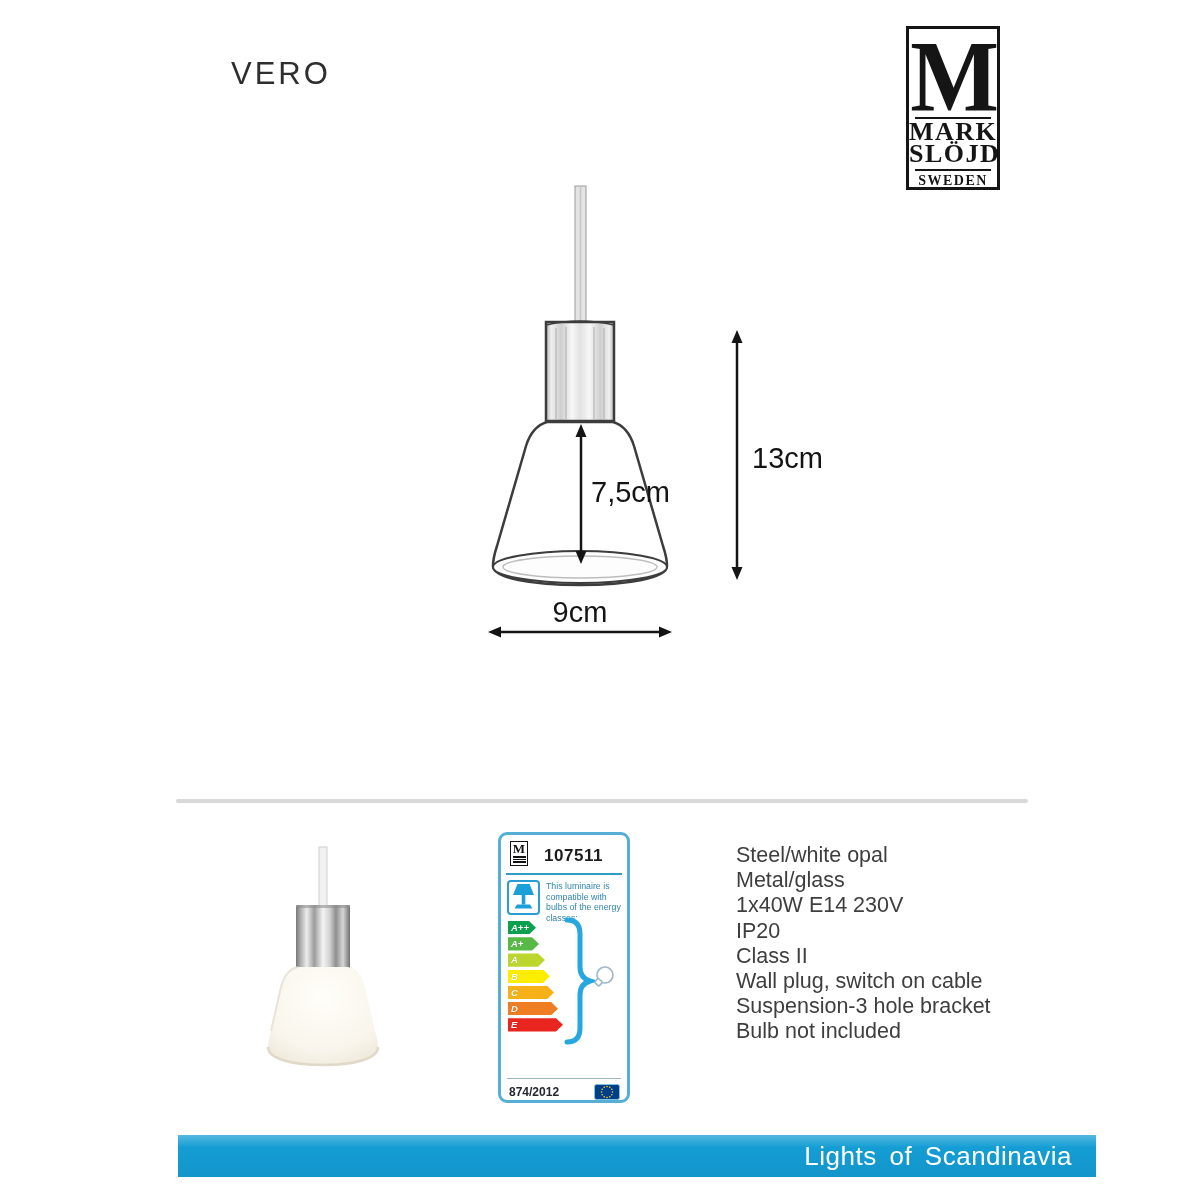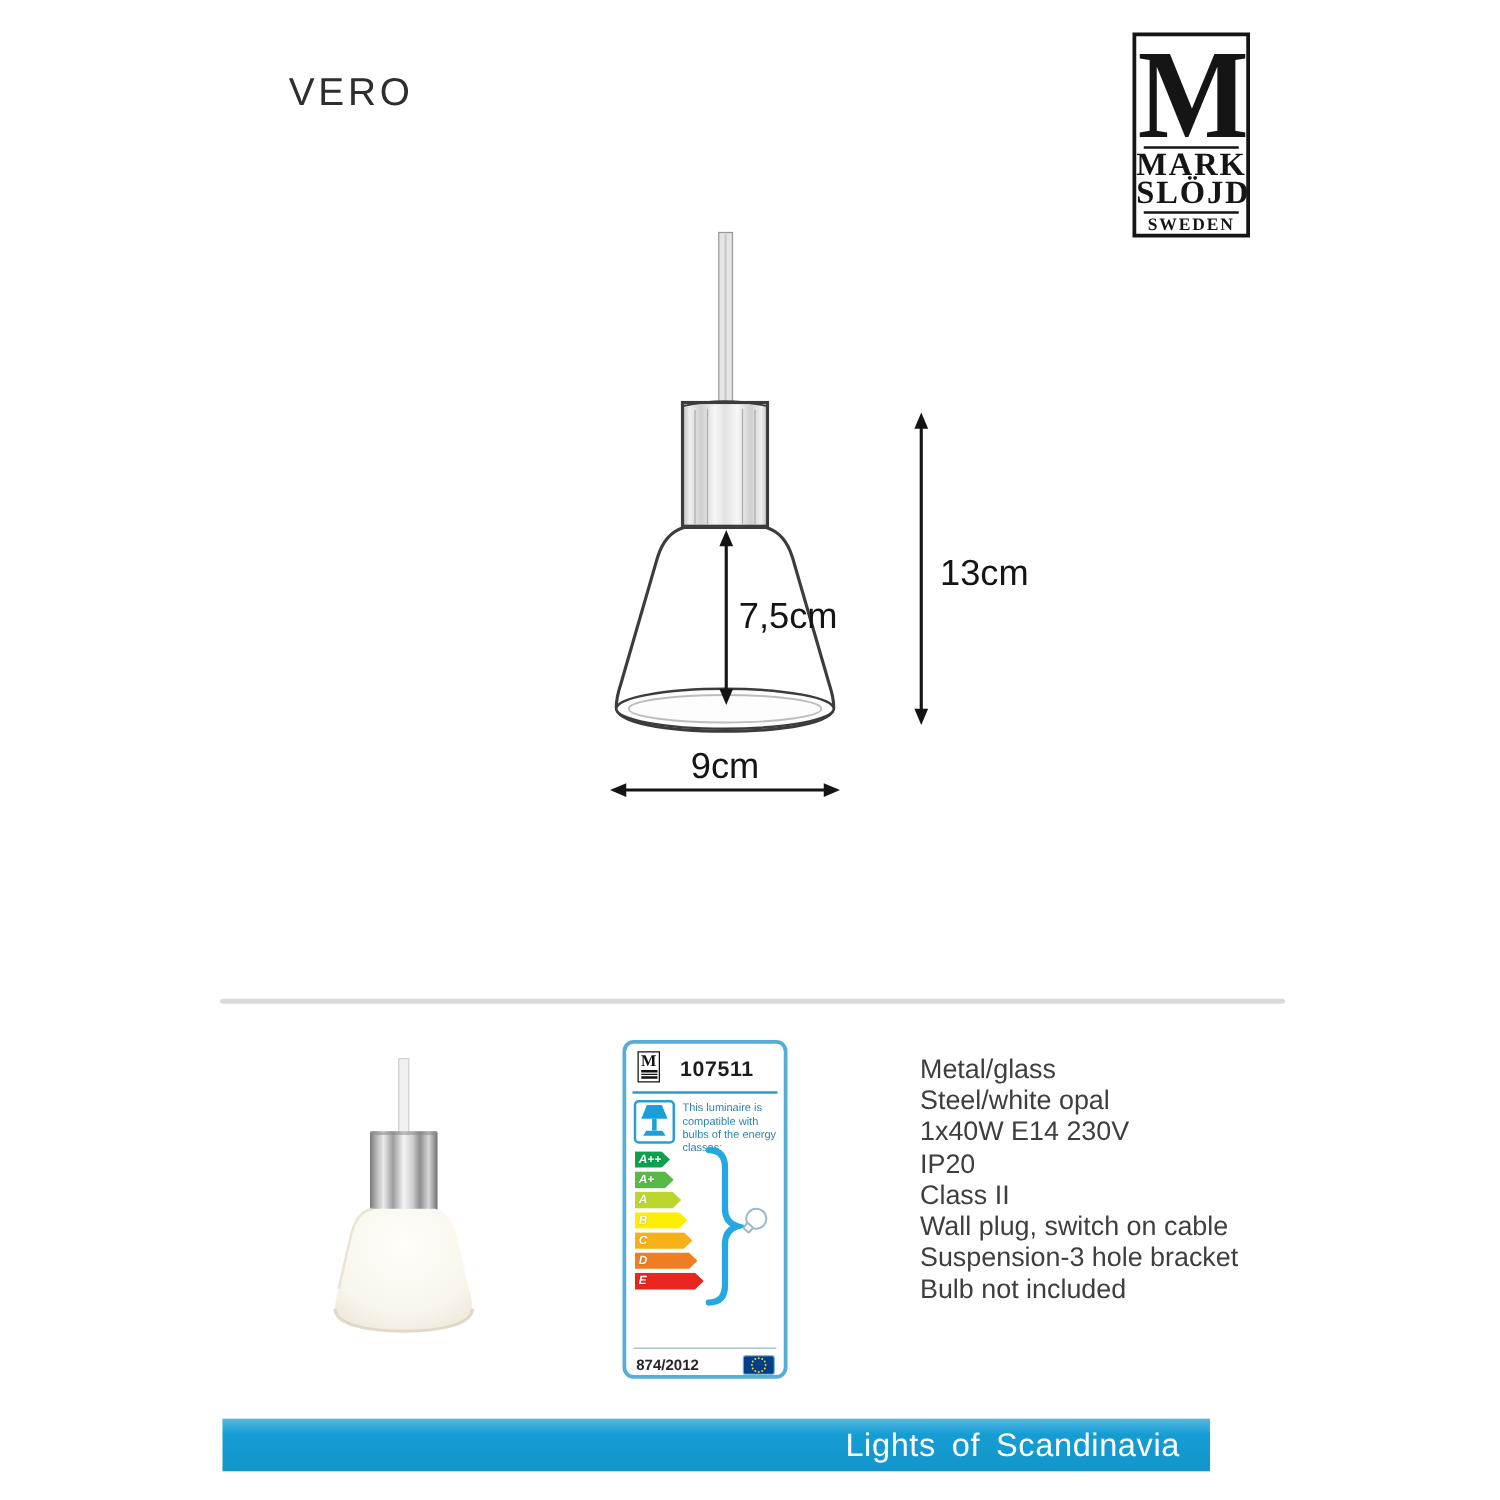--- a/index.html
+++ b/index.html
@@ -69,21 +69,21 @@
   .el-footrule{position:absolute;left:6px;right:6px;top:243px;height:1px;background:#9cb6c2;}
   .el-reg{position:absolute;left:8px;top:250px;font-weight:700;font-size:12px;color:#25272c;}
   .el-flag{position:absolute;right:7px;top:249px;width:26px;height:16px;}
   
   .specs{
     position:absolute;left:736px;top:843px;width:320px;
     font-size:21.5px;line-height:25.2px;color:#3e3e3e;
   }
   
   .footer-bar{
-    position:absolute;left:178px;top:1135px;width:790px;height:42px;
+    position:absolute;left:178px;top:1135px;width:918px;height:42px;
     text-align:right;
   }
   .footer-bar span{
     display:inline-block;margin-right:24px;line-height:42px;
     color:#fff;font-size:26px;word-spacing:5px;letter-spacing:.5px;
   }
 </style>
 </head>
 <body>
 
@@ -264,22 +264,22 @@
           <circle cx="10.25" cy="3.25" r="0.8"></circle>
             <circle cx="13" cy="2.5" r="0.8"></circle>
           <circle cx="15.75" cy="3.25" r="0.8"></circle>
             <circle cx="17.8" cy="5.25" r="0.8"></circle>
         </g>
       </svg>
     </div>
   </div>
 
   <div class="specs">
+    <div>Steel/white opal</div>
     <div>Metal/glass</div>
-    <div>Steel/white opal</div>
     <div>1x40W E14 230V</div>
     <div>IP20</div>
     <div>Class II</div>
     <div>Wall plug, switch on cable</div>
     <div>Suspension-3 hole bracket</div>
     <div>Bulb not included</div>
   </div>
 
   <div class="footer-bar" style="background: linear-gradient(rgba(255, 255, 255, 0.28) 0%, rgba(255, 255, 255, 0) 30%, rgba(0, 0, 0, 0.05) 100%), rgb(20, 157, 212);">
     <span>Lights of Scandinavia</span>

